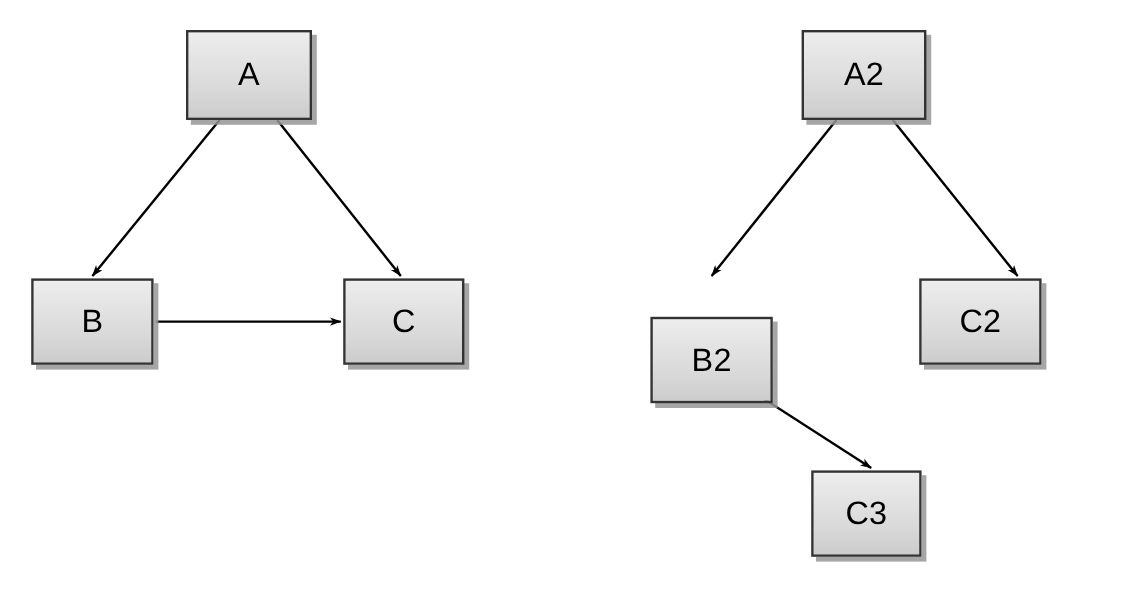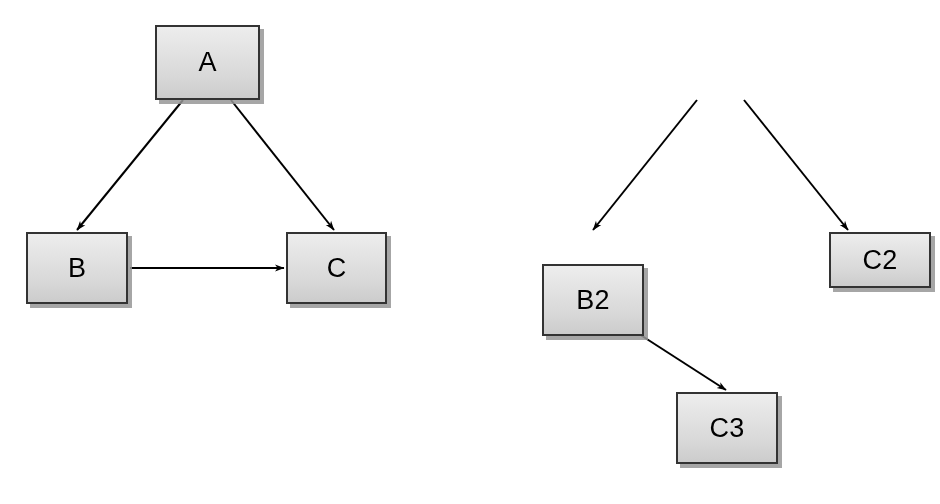--- a/index.html
+++ b/index.html
@@ -70,23 +70,26 @@
   <div class="node" style="left: 155px; top: 25px; width: 105px; height: 75px;">
     <span class="node-label">A</span>
   </div>
   <div class="node" style="left: 26px; top: 232px; width: 102px; height: 72px;">
     <span class="node-label">B</span>
   </div>
   <div class="node" style="left: 286px; top: 232px; width: 101px; height: 72px;">
     <span class="node-label">C</span>
   </div>
 
+  <div class="node" style="left: 668px; top: 25px; width: 104px; height: 75px;">
+    <span class="node-label">A2</span>
+  </div>
   <div class="node" style="left: 542px; top: 232px; width: 102px; height: 72px; margin-top: 32px;">
     <span class="node-label">B2</span>
   </div>
-  <div class="node" style="left: 829px; top: 232px; width: 102px; height: 56px; text-align: right;">
+  <div class="node" style="left: 766px; top: 232px; width: 102px; height: 72px; text-align: right;">
     <span class="node-label">C2</span>
   </div>
-  <div class="node" style="left: 676px; top: 392px; width: 102px; height: 72px; text-align: right;">
+  <div class="node" style="left: 676px; top: 392px; width: 92px; height: 72px; text-align: right;">
     <span class="node-label">C3</span>
   </div>
 
 </div>
 
 </body></html>

